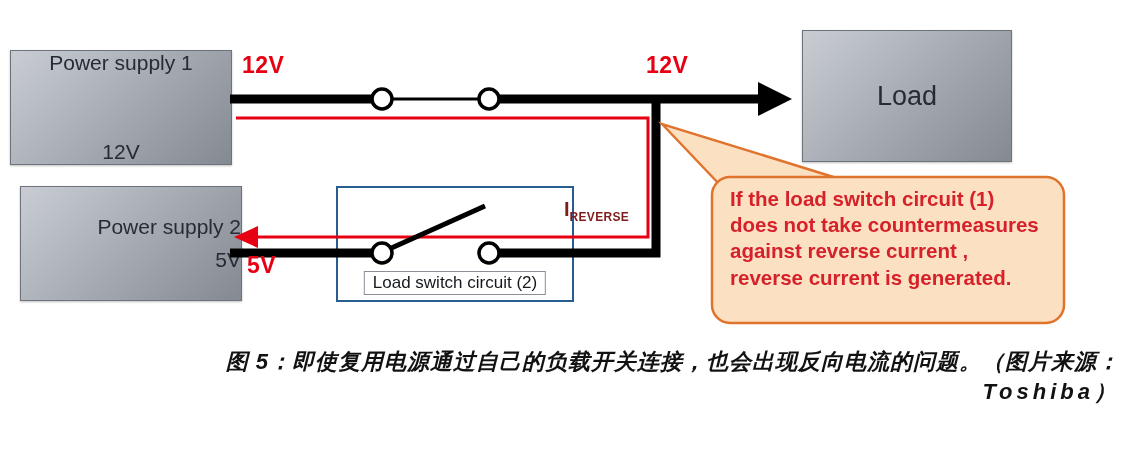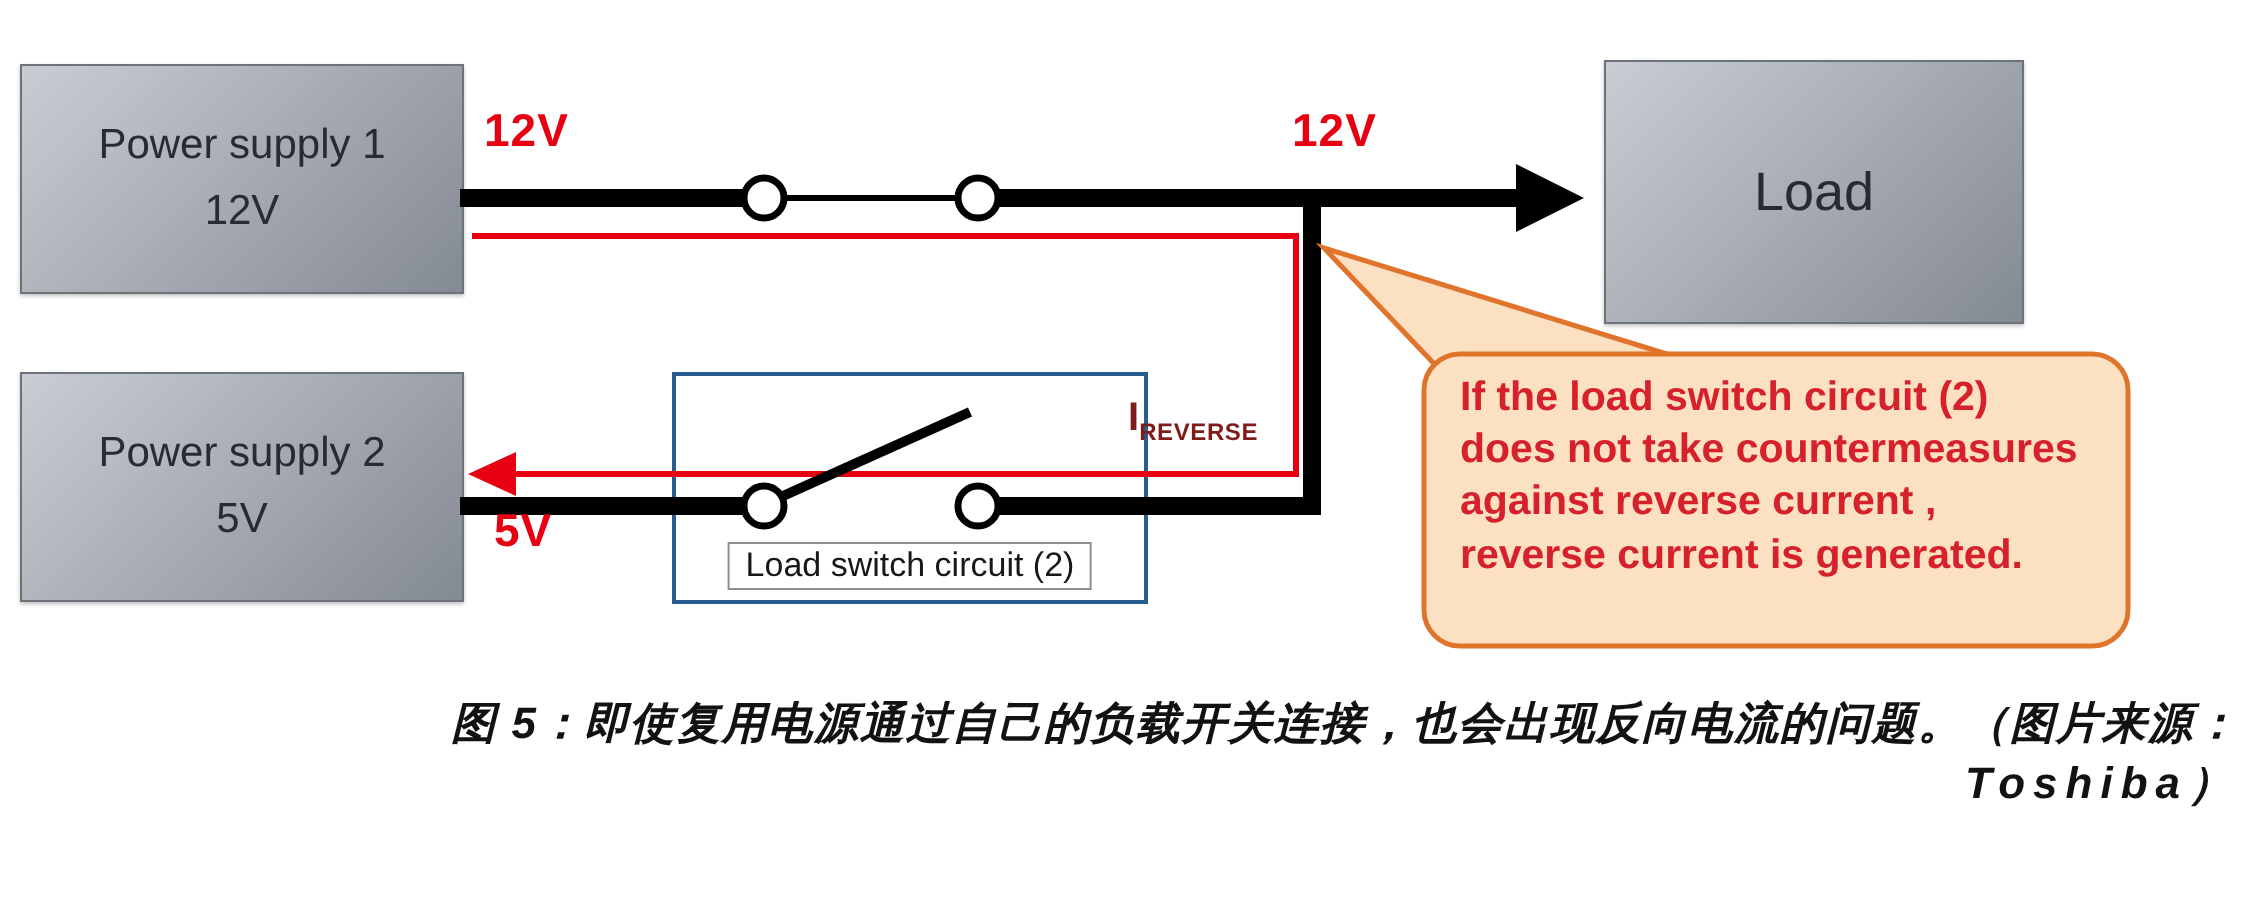--- a/index.html
+++ b/index.html
@@ -14,22 +14,22 @@
   .gray-box{
     position:absolute;
     background:linear-gradient(135deg,#c9cdd3 0%,#a3a8b0 55%,#848a92 100%);
     border:1px solid #6d737b;
     display:flex;flex-direction:column;align-items:center;justify-content:center;
     gap:9px;
     color:#272b33;
     font-size:21px;
     box-shadow:0 1px 2px rgba(0,0,0,0.25);
   }
-  .ps1{left:10px;top:32px;width:220px;height:113px;}
-  .ps2{left:10px;top:186px;width:220px;height:113px;}
+  .ps1{left:10px;top:50px;width:220px;height:113px;justify-content:space-between;}
+  .ps2{left:20px;top:186px;width:220px;height:113px;align-items:flex-end;}
   .loadbox{left:790px;top:30px;width:208px;height:130px;font-size:27px;margin-left:12px;}
   
   .blue-box{
     position:absolute;
     background:#ffffff;
     border:2.5px solid #275d8f;
   }
   .c1{left:336px;top:38px;width:234px;height:106px;}
   .c2{left:336px;top:186px;width:234px;height:112px;}
   .circuit-label{
@@ -119,21 +119,21 @@
     <polygon points="662,124 740,206 856,184" fill="#fbe0c2" stroke="#e0742c" stroke-width="2.5"></polygon>
     <rect x="712" y="177" width="352" height="146" rx="18" ry="18" fill="#fbe0c2" stroke="#e0742c" stroke-width="2.5"></rect>
   </svg>
 
   <div class="vlabel" style="left:242px;top:52px">12V</div>
   <div class="vlabel" style="left:646px;top:52px">12V</div>
   <div class="vlabel" style="left:247px;top:252px">5V</div>
 
   <div class="ireverse"><span>I</span><sub>REVERSE</sub></div>
 
-  <div class="callout-text">If the load switch circuit (2)
+  <div class="callout-text">If the load switch circuit (1)
 does not take countermeasures
 against reverse current ,
 reverse current is generated.</div>
 
   <div class="caption">
     <div class="line1">图 5：即使复用电源通过自己的负载开关连接，也会出现反向电流的问题。（图片来源：</div>
     <div class="line2">Toshiba）</div>
   </div>
 
 </div>

